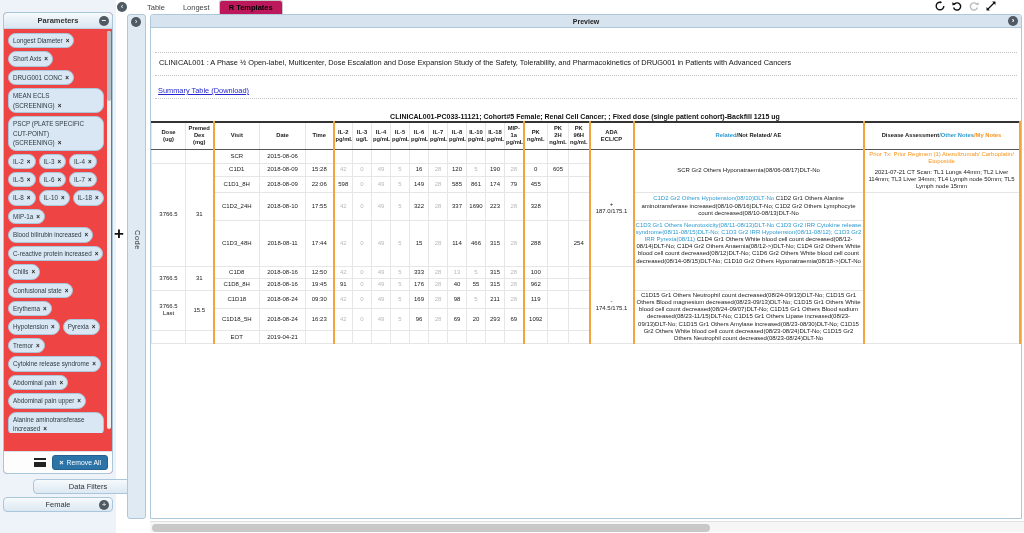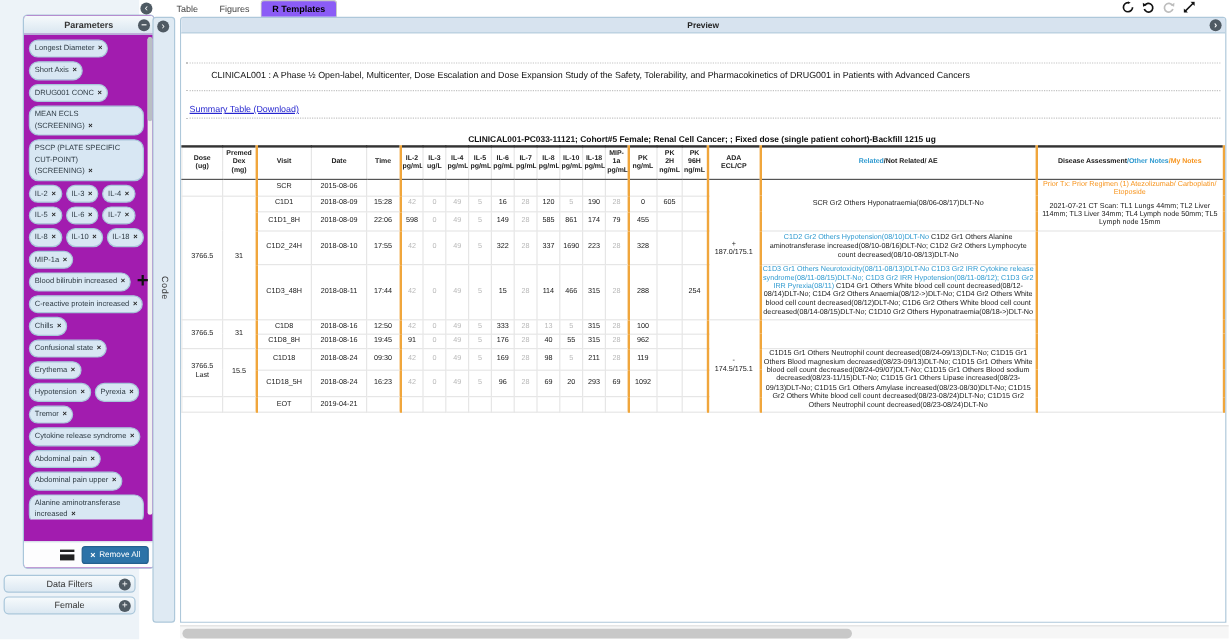--- a/index.html
+++ b/index.html
@@ -1,62 +1,62 @@
 <!DOCTYPE html>
 <html><head>
 <meta charset="utf-8">
 <style>
   * { margin:0; padding:0; box-sizing:border-box; }
   html,body { width:1024px; height:533px; background:#fff; font-family:"Liberation Sans", sans-serif; overflow:hidden; }
   #root { position:relative; width:1024px; height:533px; background:#fff; }
 
   
   #left-bg { position:absolute; left:0; top:0; width:116px; height:533px; background:#edf3f8; }
-  .panel { position:absolute; left:3px; width:110px; background:#a21caf; border:1px solid #a9c6da; border-radius:4px; overflow:hidden;margin-left:16px; }
+  .panel { position:absolute; left:3px; width:110px; background:#ef4444; border:1px solid #a9c6da; border-radius:4px; overflow:hidden; }
   #params-panel { top:12px; height:462px; }
   .panel-hdr { height:16px; background:linear-gradient(#f6fafc,#d9e6f0); border-bottom:1px solid #bcd2e2; display:flex; align-items:center; justify-content:center; position:relative; font-size:7.5px; font-weight:bold; color:#333; }
   .circle-btn { width:10px; height:10px; border-radius:50%; background:#4f5a63; color:#fff; display:flex; align-items:center; justify-content:center; font-size:8px; line-height:1; cursor:pointer; }
   .panel-hdr .circle-btn { position:absolute; right:3px; top:3px; }
   #chips-wrap { position:relative; height:404px; overflow:hidden; padding:4px 8px 4px 4px; }
   #chips { display:flex; flex-wrap:wrap; gap:3px; align-content:flex-start; }
   .chip { background:#d8e7f3; border:1px solid #a9c6da; border-radius:8px; padding:2px 4px; font-size:6.3px; color:#2e3b44; line-height:1.5; cursor:pointer; }
   .chip .x { font-size:6.3px; font-weight:bold; color:#222; margin-left:3px; cursor:pointer; }
   #chips-scrollbar { position:absolute; right:1px; top:2px; width:4px; height:398px; background:#f0f0f0; border-radius:2px; }
   #chips-thumb { position:absolute; left:0; top:0; width:4px; height:70px; background:#b9bfc4; border-radius:2px; }
   #params-footer { position:absolute; bottom:0; left:0; right:0; height:22px; border-top:1px solid #d7e2ea; display:flex; align-items:center; justify-content:flex-end; gap:6px; padding:0 4px; background:#fdfdfe; }
   #menu-icon { width:12px; height:9px; border-top:2.5px solid #222; border-bottom:2.5px solid #222; position:relative; cursor:pointer; }
   #menu-icon::after { content:""; position:absolute; left:0; right:0; top:2px; height:2.5px; background:#222; }
   #remove-all { background:#2c73a8; border:1px solid #24618f; border-radius:3px; color:#fff; font-size:6.8px; padding:2px 6px; display:flex; align-items:center; gap:3px; cursor:pointer; }
   #remove-all .x { font-weight:bold; font-size:7.5px; }
   .acc { position:absolute; left:3px; width:110px; height:15px; background:linear-gradient(#f6fafc,#dce8f2); border:1px solid #a9c6da; border-radius:4px; display:flex; align-items:center; justify-content:center; position:absolute; font-size:7.5px; color:#333; cursor:pointer; }
-  #acc-filters { top:479px; }
+  #acc-filters { top:479px;margin-left:30px; }
   #acc-options { top:497px; }
   .acc .circle-btn { position:absolute; right:3px; top:2px; }
 
   
   #collapse-left { position:absolute; left:117px; top:2px; }
   #plus-handle { position:absolute; left:114px; top:224px; font-size:17px; font-weight:bold; color:#111; cursor:pointer; }
   #code-strip { position:absolute; left:127px; top:14px; width:19px; height:505px; background:#dfeaf3; border:1px solid #aec8da; border-radius:3px; }
   #code-expand { position:absolute; left:3px; top:2px; }
   #code-label { position:absolute; left:5px; top:215px; writing-mode:vertical-rl; font-size:7.5px; color:#333; letter-spacing:.5px; }
 
   
   #tabsbar { position:absolute; left:138px; top:0; right:16px; height:14px; display:flex; align-items:flex-end; }
   .tab { font-size:7.5px; color:#444; padding:2px 9px 2px 9px; cursor:pointer; }
-  .tab.active { background:#8b5cf6; border:1px solid #c9c9c9; border-bottom:none; border-radius:3px 3px 0 0; font-weight:bold; color:#000; }
+  .tab.active { background:#be185d; border:1px solid #c9c9c9; border-bottom:none; border-radius:3px 3px 0 0; font-weight:bold; color:#000; }
   #toolbar { position:absolute; right:28px; top:1px; display:flex; gap:7px; align-items:center; }
   #toolbar svg { display:block; cursor:pointer; }
 
   
   #preview { position:absolute; left:150px; top:14px; width:872px; height:505px; border:1px solid #aec8da; border-radius:3px 3px 0 0; background:#fff; overflow:hidden; }
   #preview-hdr { height:13px; background:#d7e3ef; border-bottom:1px solid #aec8da; position:relative; display:flex; align-items:center; justify-content:center; font-size:7px; font-weight:bold; color:#222; }
   #preview-expand { position:absolute; right:3px; top:1px; }
   #preview-body { position:relative; height:491px; background:#fff; }
   .dotline { position:absolute; left:4px; right:4px; border-top:1px dotted #c3c3c3; }
-  #study-title { position:absolute; left:25px; top:30px; right:10px; font-size:7.4px; color:#111; }
+  #study-title { position:absolute; left:8px; top:30px; right:10px; font-size:7.4px; color:#111; }
   #summary-link { position:absolute; left:7px; top:58px; font-size:7.4px; font-weight:normal; color:#2626cf; text-decoration:underline; cursor:pointer; }
   #cohort-link { position:absolute; left:7px; top:74px; font-size:7.4px; font-weight:bold; color:#2626cf; text-decoration:underline; cursor:pointer; }
   #table-caption { position:absolute; left:0; top:85px; width:868px; text-align:center; font-size:7px; font-weight:600; color:#111; }
   #table-holder { position:absolute; left:0; top:93px; }
 
   #clin-table { border-collapse:collapse; table-layout:fixed; width:868px; border-top:2px solid #333; border-bottom:1px solid #e3e3e3; background:#fff; }
   #clin-table th, #clin-table td { border:1px solid #e6e6e6; overflow:hidden; }
   #clin-table thead th { font-size:5.8px; font-weight:bold; color:#222; border-bottom:1px solid #555; padding:2px 1px; line-height:1.25; text-align:center; vertical-align:middle; background:#fff; }
   #clin-table td { font-size:6px; color:#1a1a1a; text-align:center; vertical-align:middle; padding:1px; line-height:1.2; }
   td.c-visit { text-align:left; padding-left:3px; }
@@ -138,21 +138,21 @@
 
   <div id="collapse-left" class="circle-btn">‹</div>
   <div id="plus-handle">+</div>
   <div id="code-strip">
     <div id="code-expand" class="circle-btn">›</div>
     <div id="code-label">Code</div>
   </div>
 
   <div id="tabsbar">
     <span class="tab">Table</span>
-    <span class="tab">Figures</span>
+    <span class="tab">Longest</span>
     <span class="tab active">R Templates</span>
   </div>
   <div id="toolbar">
     <svg width="10" height="10" viewBox="0 0 10 10">
         <path d="M5 1.2 A3.8 3.8 0 1 0 8.8 5" fill="none" stroke="#111" stroke-width="1.4"></path>
         <path d="M5 0 l2.2 1.2 -2.2 1.2z" fill="#111"></path>
       </svg>
     <svg width="10" height="10" viewBox="0 0 10 10">
         <path d="M2 3.5 A3.6 3.6 0 1 1 1.6 6.5" fill="none" stroke="#111" stroke-width="1.4"></path>
         <path d="M0.2 1.2 l0.4 3.4 3.0 -1.4z" fill="#111"></path>

